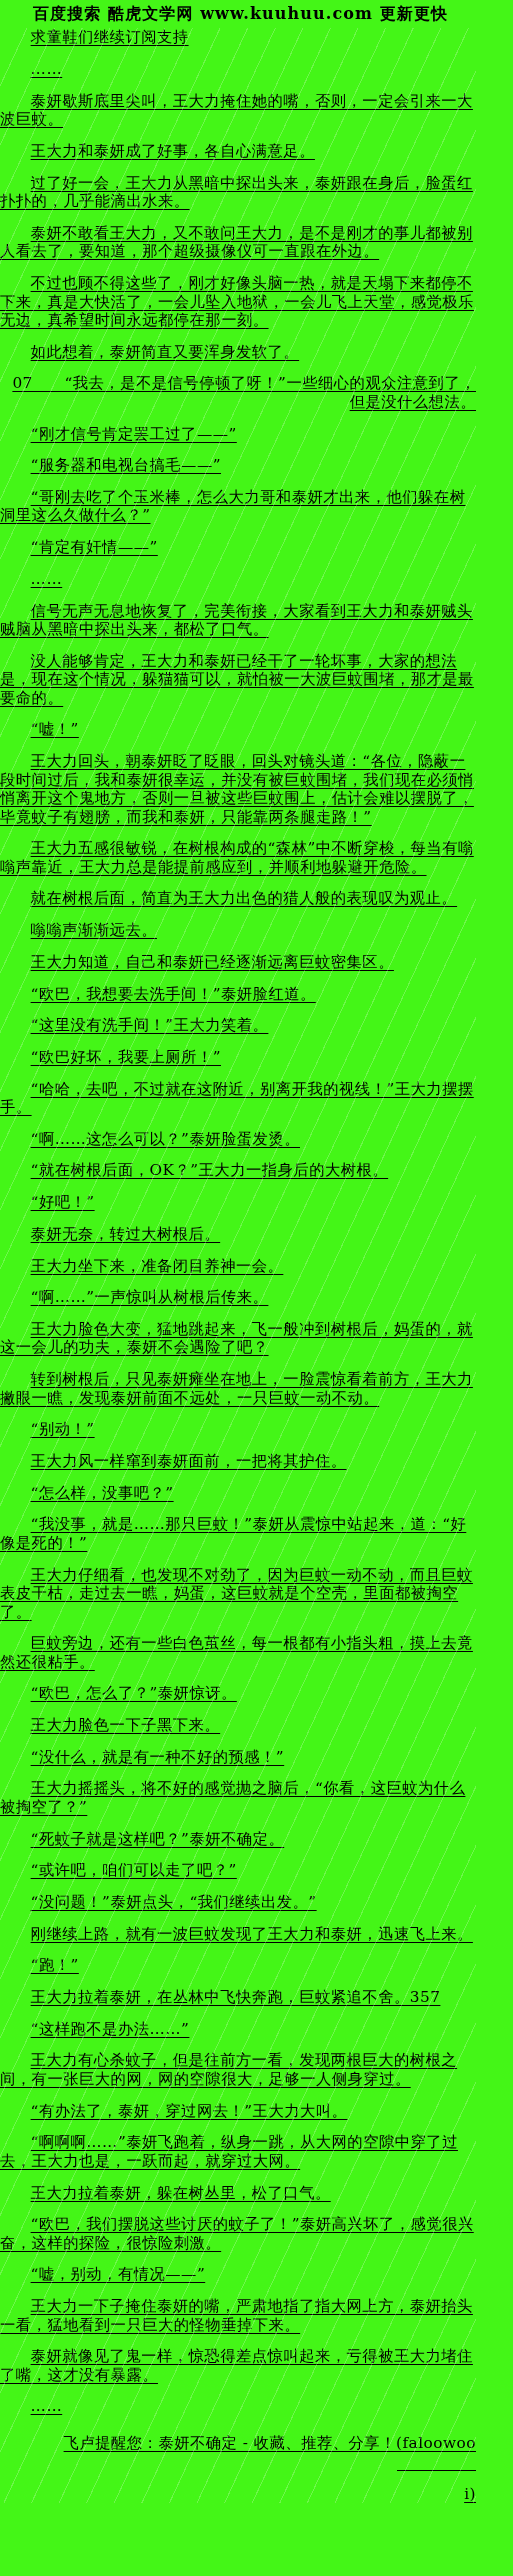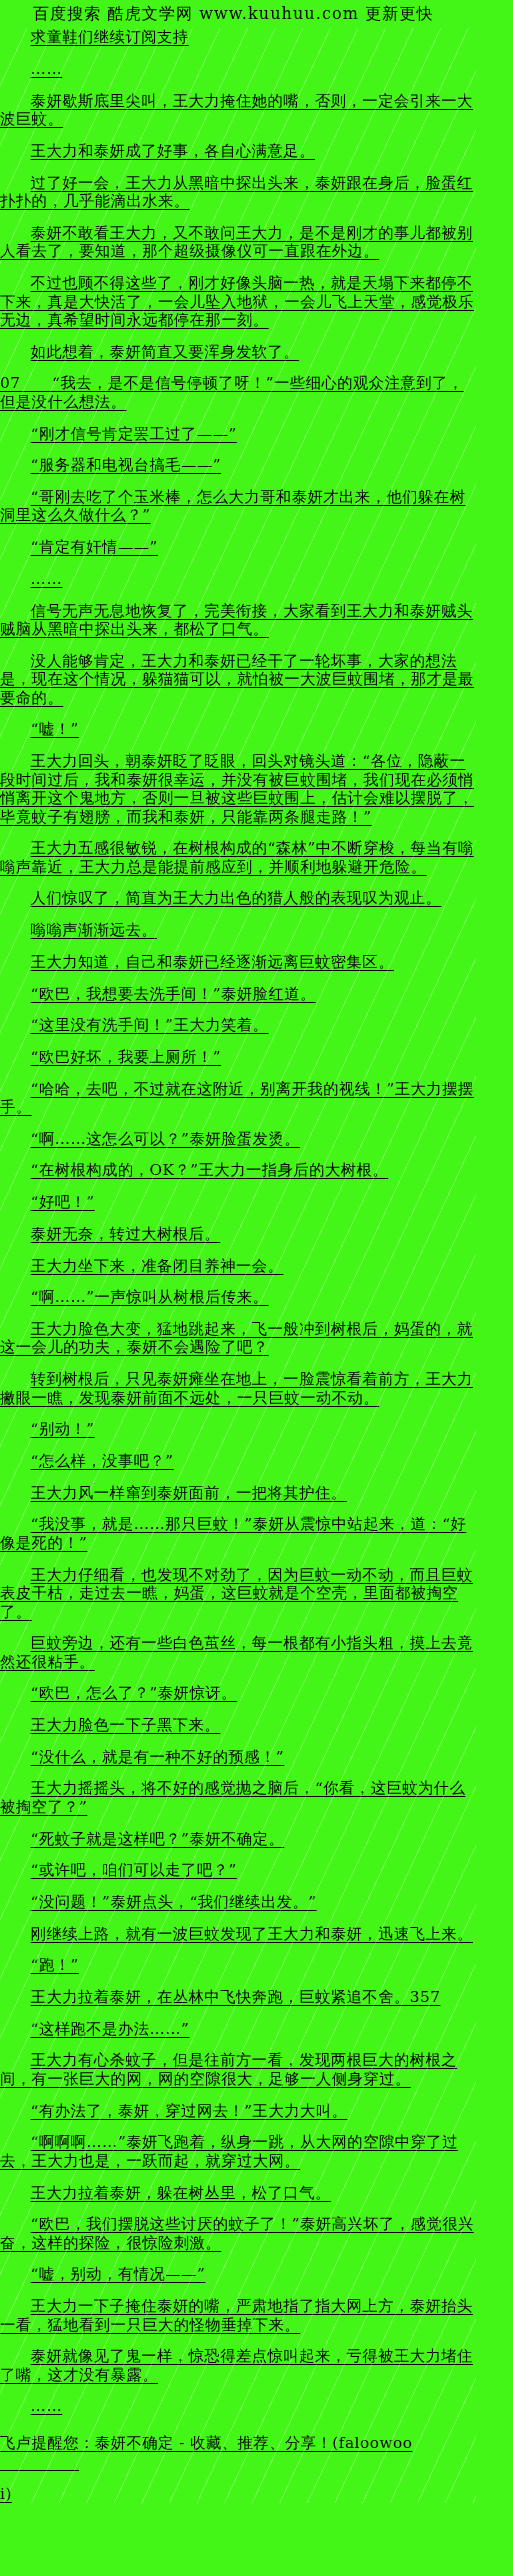--- a/index.html
+++ b/index.html
@@ -6,39 +6,39 @@
   body {
     width: 513px;
     min-height: 2576px;
     background: #44F617;
     color: #000;
     font-family: "DejaVu Serif", "Liberation Serif", serif;
     position: relative;
   }
   .watermark {
     font-family: "DejaVu Serif", "Liberation Serif", serif;
-    font-weight: 400;
+    font-weight: 700;
     font-size: 16px;
     letter-spacing: 1.1px;
     padding: 4.2px 0 0 33px;
     white-space: nowrap;
   }
   .content { width: 476px; margin-top: 3.2px; position: relative; }
   .para {
     font-size: 15.3px;
     line-height: 18.5px;
     letter-spacing: 0.5px;
     margin: 0 0 13.2px 0;
     text-indent: 2em;
     text-decoration: underline;
     text-decoration-thickness: 0.5px;
     text-underline-offset: 3.2px;
     word-break: break-all;
   }
-  .para.noindent { text-indent: 0; }
+  .para.noindent { text-indent: 0; text-align: right; }
   .footer-block { margin-top: 18.5px; }
   .ule {
     display: inline-block;
     height: 0;
     border-bottom: 0.5px solid #000;
     margin-bottom: -3.7px;
   }
   .ule.w150 { width: 79px; }
   
   .noise {
@@ -70,38 +70,38 @@
       <p class="para">“刚才信号肯定罢工过了——”</p>
       <p class="para">“服务器和电视台搞毛——”</p>
       <p class="para">“哥刚去吃了个玉米棒，怎么大力哥和泰妍才出来，他们躲在树洞里这么久做什么？”</p>
       <p class="para">“肯定有奸情——”</p>
       <p class="para">……</p>
       <p class="para">信号无声无息地恢复了，完美衔接，大家看到王大力和泰妍贼头贼脑从黑暗中探出头来，都松了口气。</p>
       <p class="para">没人能够肯定，王大力和泰妍已经干了一轮坏事，大家的想法是，现在这个情况，躲猫猫可以，就怕被一大波巨蚊围堵，那才是最要命的。</p>
       <p class="para">“嘘！”</p>
       <p class="para">王大力回头，朝泰妍眨了眨眼，回头对镜头道：“各位，隐蔽一段时间过后，我和泰妍很幸运，并没有被巨蚊围堵，我们现在必须悄悄离开这个鬼地方，否则一旦被这些巨蚊围上，估计会难以摆脱了，毕竟蚊子有翅膀，而我和泰妍，只能靠两条腿走路！”</p>
       <p class="para">王大力五感很敏锐，在树根构成的“森林”中不断穿梭，每当有嗡嗡声靠近，王大力总是能提前感应到，并顺利地躲避开危险。</p>
-      <p class="para">人们惊叹了，简直为王大力出色的猎人般的表现叹为观止。</p>
+      <p class="para">就在树根后面，简直为王大力出色的猎人般的表现叹为观止。</p>
       <p class="para">嗡嗡声渐渐远去。</p>
       <p class="para">王大力知道，自己和泰妍已经逐渐远离巨蚊密集区。</p>
       <p class="para">“欧巴，我想要去洗手间！”泰妍脸红道。</p>
       <p class="para">“这里没有洗手间！”王大力笑着。</p>
       <p class="para">“欧巴好坏，我要上厕所！”</p>
       <p class="para">“哈哈，去吧，不过就在这附近，别离开我的视线！”王大力摆摆手。</p>
       <p class="para">“啊……这怎么可以？”泰妍脸蛋发烫。</p>
-      <p class="para">“在树根构成的，OK？”王大力一指身后的大树根。</p>
+      <p class="para">“就在树根后面，OK？”王大力一指身后的大树根。</p>
       <p class="para">“好吧！”</p>
       <p class="para">泰妍无奈，转过大树根后。</p>
       <p class="para">王大力坐下来，准备闭目养神一会。</p>
       <p class="para">“啊……”一声惊叫从树根后传来。</p>
       <p class="para">王大力脸色大变，猛地跳起来，飞一般冲到树根后，妈蛋的，就这一会儿的功夫，泰妍不会遇险了吧？</p>
       <p class="para">转到树根后，只见泰妍瘫坐在地上，一脸震惊看着前方，王大力撇眼一瞧，发现泰妍前面不远处，一只巨蚊一动不动。</p>
       <p class="para">“别动！”</p>
+      <p class="para">王大力风一样窜到泰妍面前，一把将其护住。</p>
       <p class="para">“怎么样，没事吧？”</p>
-      <p class="para">王大力风一样窜到泰妍面前，一把将其护住。</p>
       <p class="para">“我没事，就是……那只巨蚊！”泰妍从震惊中站起来，道：“好像是死的！”</p>
       <p class="para">王大力仔细看，也发现不对劲了，因为巨蚊一动不动，而且巨蚊表皮干枯，走过去一瞧，妈蛋，这巨蚊就是个空壳，里面都被掏空了。</p>
       <p class="para">巨蚊旁边，还有一些白色茧丝，每一根都有小指头粗，摸上去竟然还很粘手。</p>
       <p class="para">“欧巴，怎么了？”泰妍惊讶。</p>
       <p class="para">王大力脸色一下子黑下来。</p>
       <p class="para">“没什么，就是有一种不好的预感！”</p>
       <p class="para">王大力摇摇头，将不好的感觉抛之脑后，“你看，这巨蚊为什么被掏空了？”</p>
       <p class="para">“死蚊子就是这样吧？”泰妍不确定。</p>
       <p class="para">“或许吧，咱们可以走了吧？”</p>
       <p class="para">“没问题！”泰妍点头，“我们继续出发。”</p>

